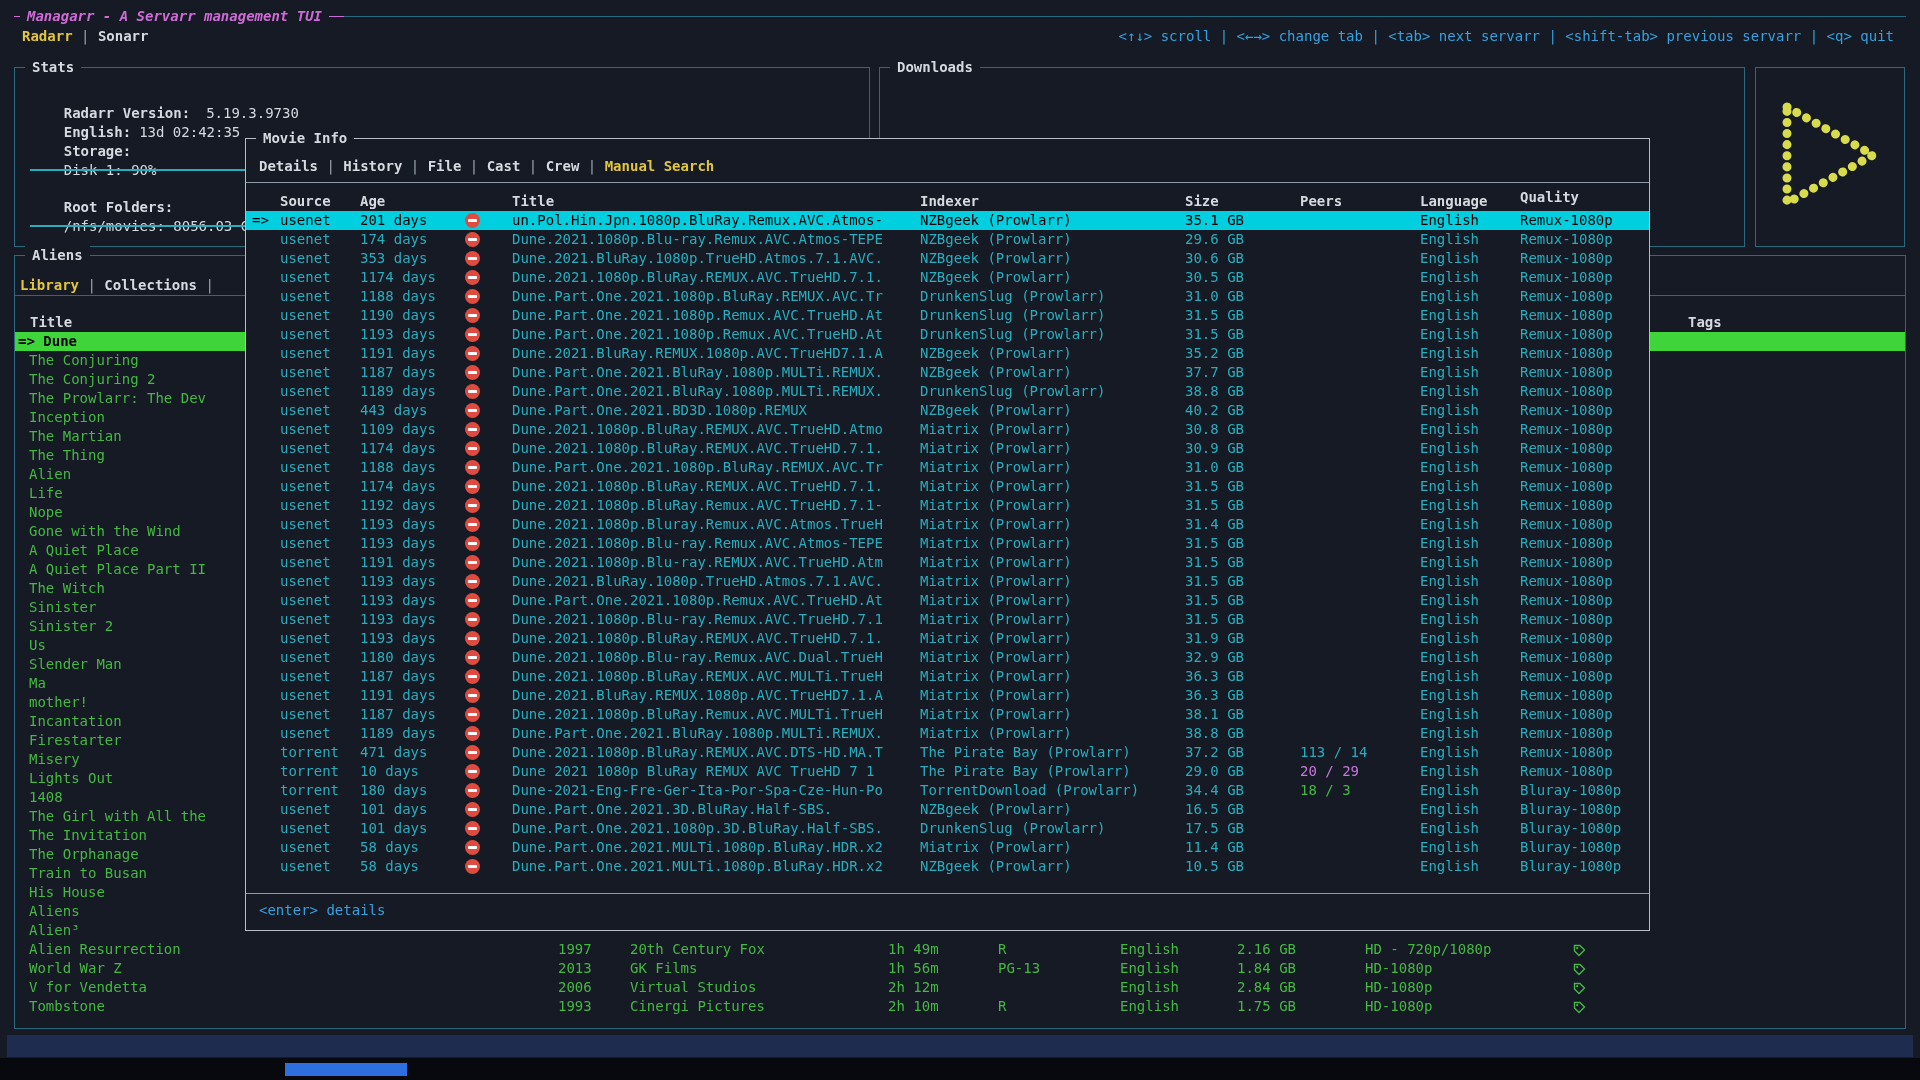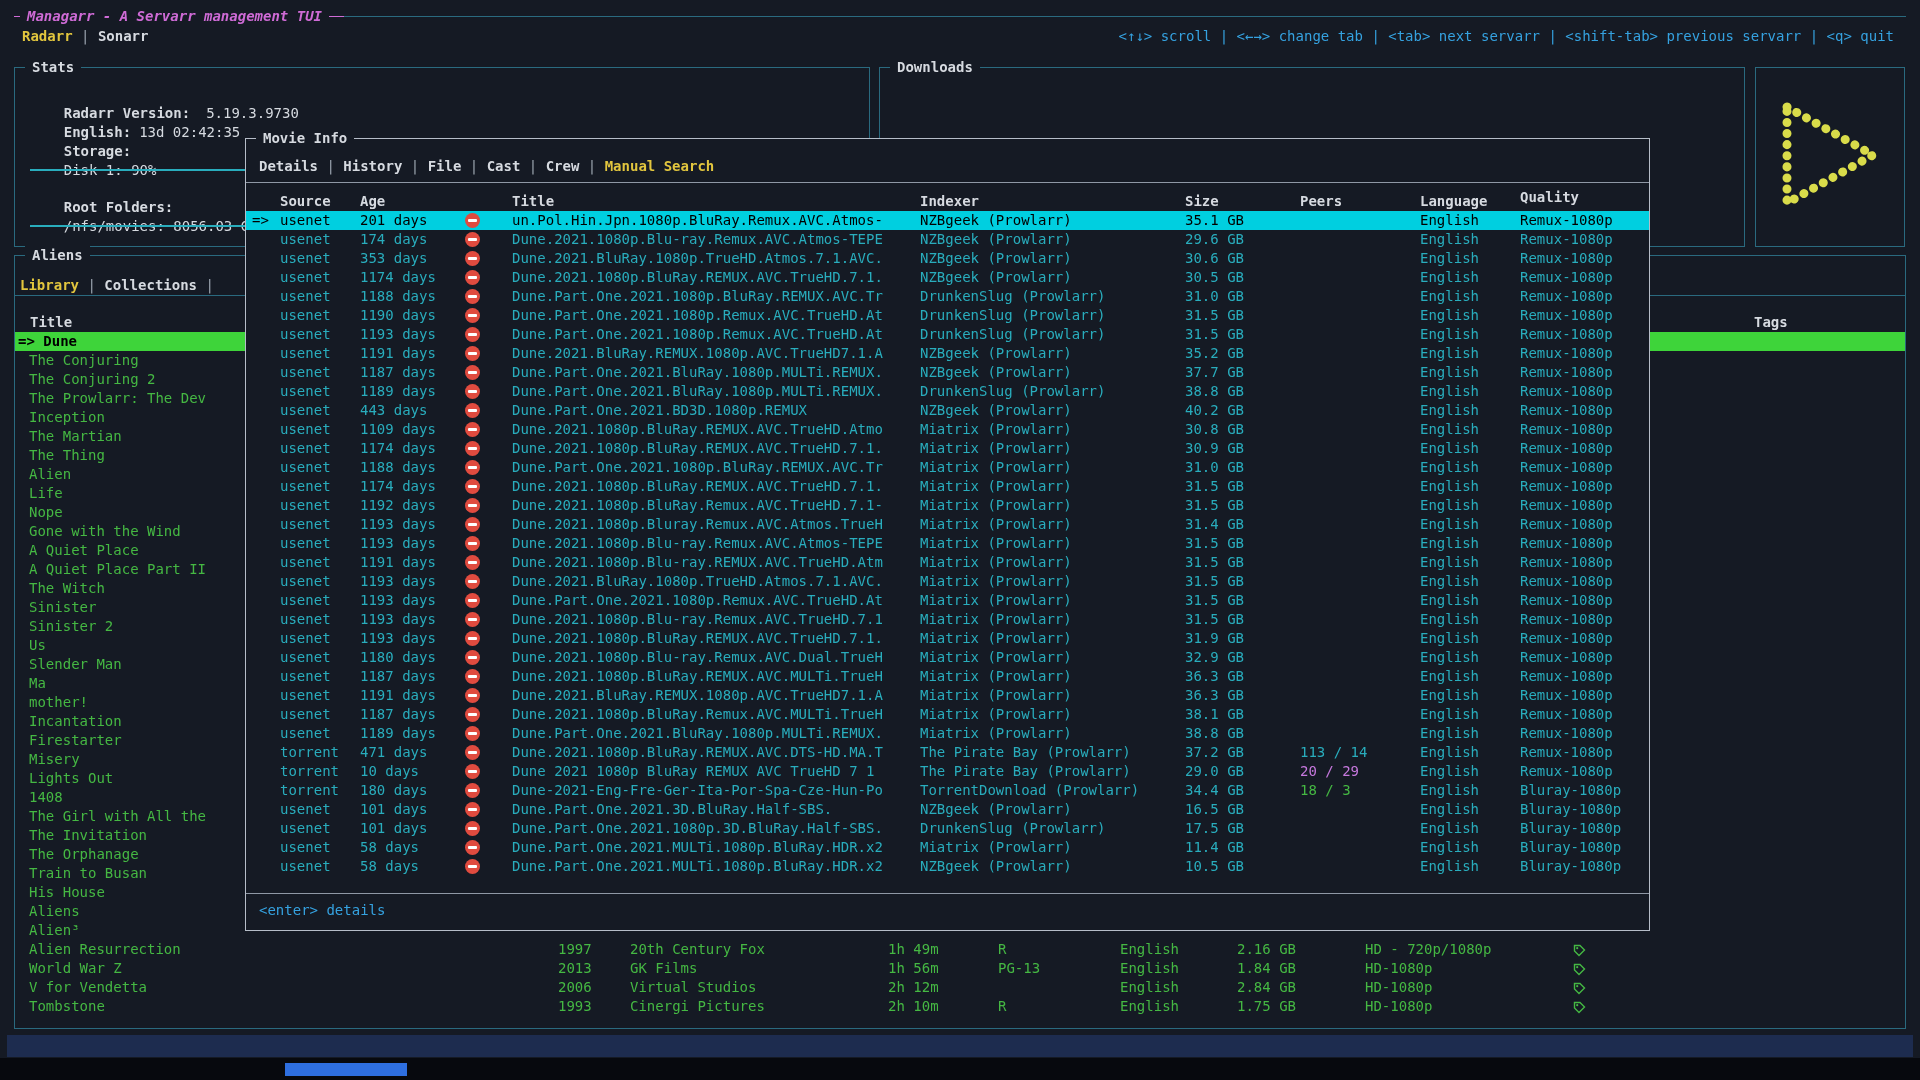--- a/index.html
+++ b/index.html
@@ -131,21 +131,21 @@
       <polygon points="12,12 98,60 12,108" fill="none" stroke="#d9dc4a" stroke-width="9" stroke-dasharray="0.1 11" stroke-linecap="round"></polygon>
     </svg>
   </span>
 </div>
 
 <div class="panel movies">
   <span class="ptitle">Aliens</span>
   <div id="movies-tabs"><span class="tb act">Library</span><span class="sep"> | </span><span class="tb">Collections</span><span class="sep"> |</span></div>
   <div class="hline" style="top:39px"></div>
   <span class="scell hdr" style="left:15px; top:57px">Title</span>
-  <span class="scell hdr" style="left:1739px; top:57px">Tags</span>
+  <span class="scell hdr" style="left:1673px; top:57px">Tags</span>
   <div id="movie-list">
       <div class="mrow sel" style="top: 76px;"><span class="mk">=&gt; </span><span class="mtitle">Dune</span></div>
       <div class="mrow" style="top: 95px;"><span class="mtitle ind">The Conjuring</span></div>
       <div class="mrow" style="top: 114px;"><span class="mtitle ind">The Conjuring 2</span></div>
       <div class="mrow" style="top: 133px;"><span class="mtitle ind">The Prowlarr: The Dev</span></div>
       <div class="mrow" style="top: 152px;"><span class="mtitle ind">Inception</span></div>
       <div class="mrow" style="top: 171px;"><span class="mtitle ind">The Martian</span></div>
       <div class="mrow" style="top: 190px;"><span class="mtitle ind">The Thing</span></div>
       <div class="mrow" style="top: 209px;"><span class="mtitle ind">Alien</span></div>
       <div class="mrow" style="top: 228px;"><span class="mtitle ind">Life</span></div>

